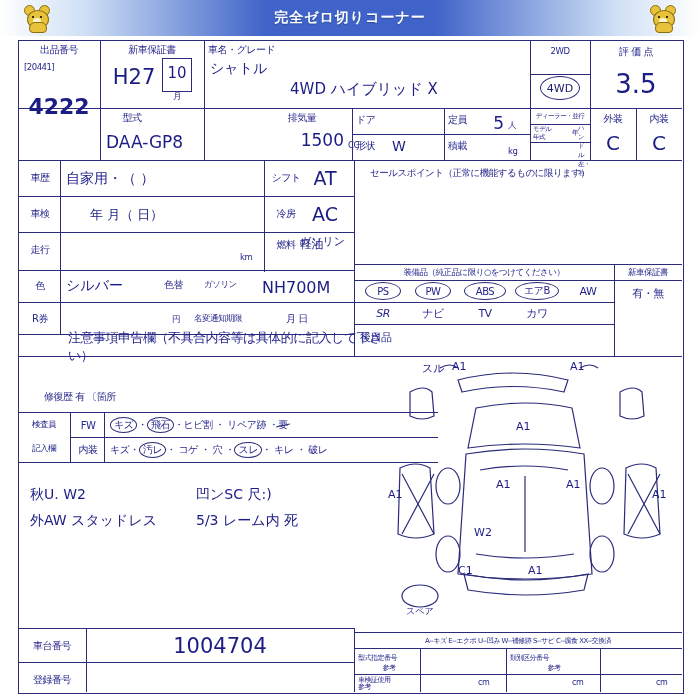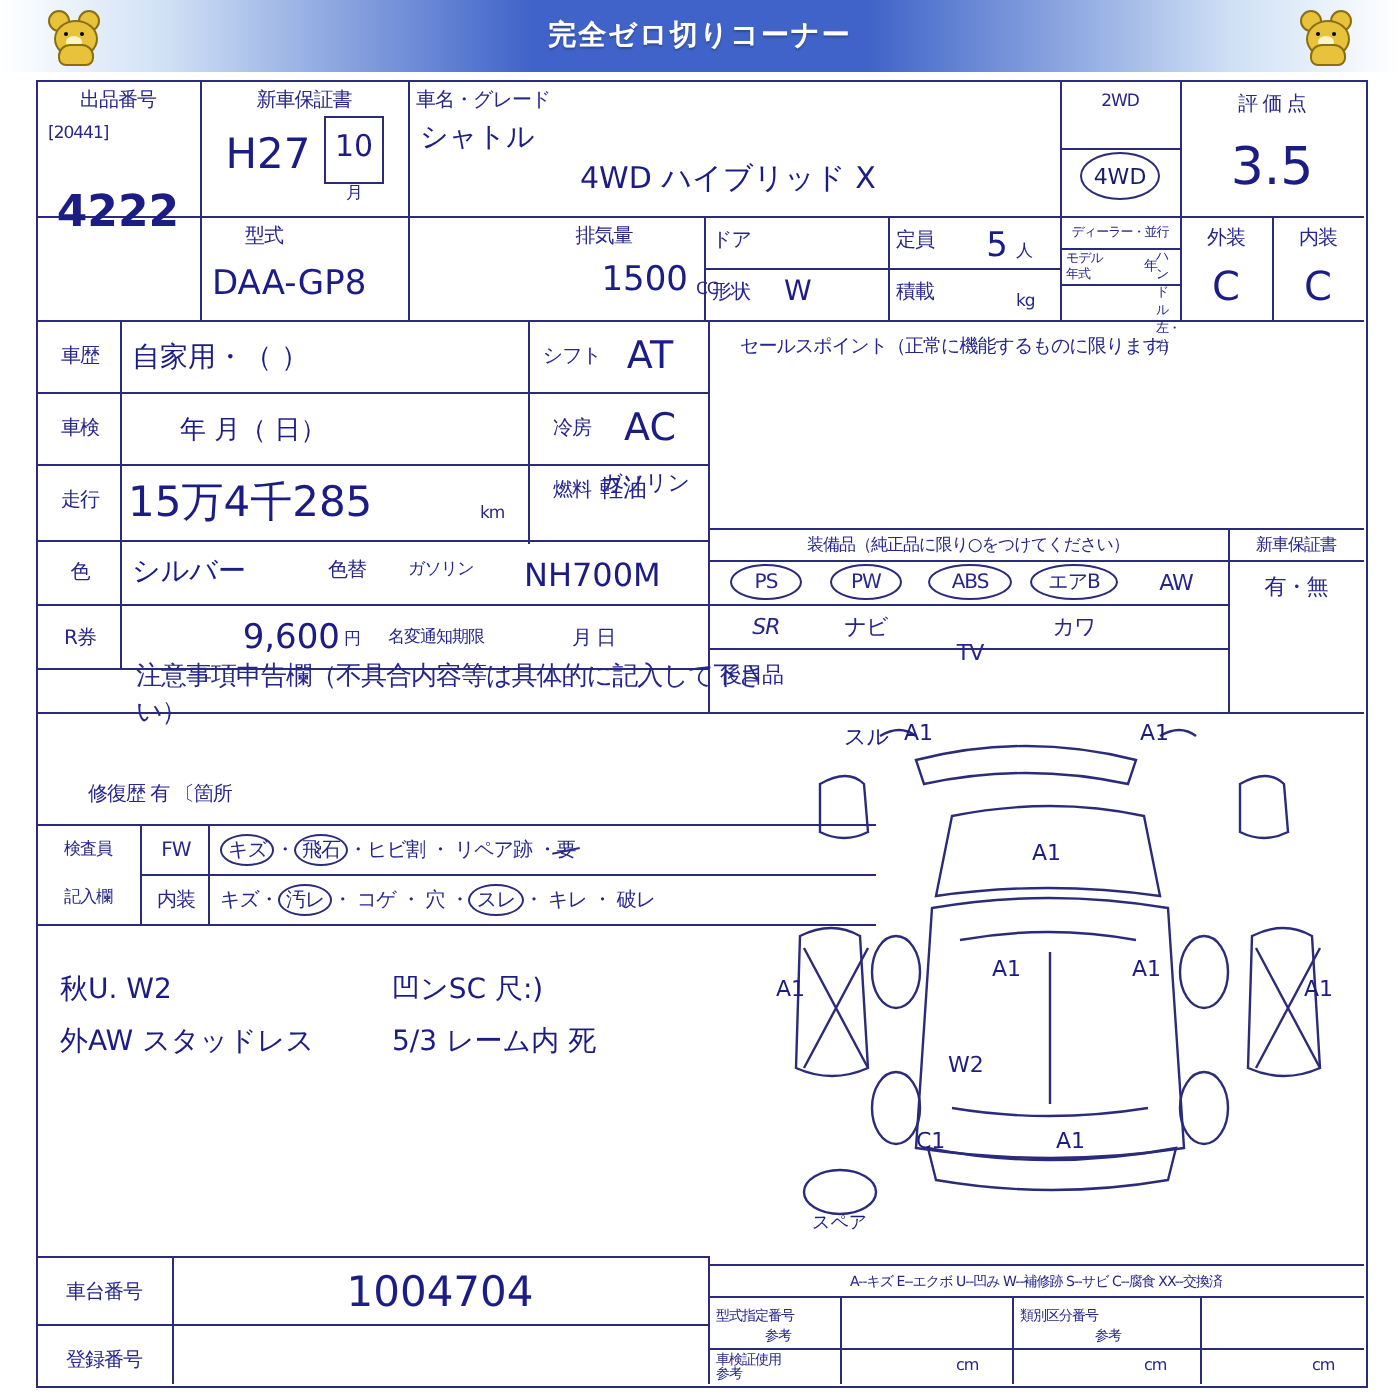--- a/index.html
+++ b/index.html
@@ -159,34 +159,32 @@
   <div class="b hand lft" style="left:66px;top:166px;width:190px;height:26px;font-size:14px;">自家用・（        ）</div>
   <div class="b lbl ctr" style="left:266px;top:168px;width:40px;height:20px;">シフト</div>
   <div class="b hand ctr" style="left:300px;top:164px;width:50px;height:28px;font-size:19px;">AT</div>
 
   <div class="b lbl ctr" style="left:20px;top:204px;width:40px;height:20px;">車検</div>
   <div class="b hand lft" style="left:90px;top:204px;width:170px;height:22px;font-size:13px;">年    月（    日）</div>
   <div class="b lbl ctr" style="left:266px;top:204px;width:40px;height:20px;">冷房</div>
   <div class="b hand ctr" style="left:300px;top:200px;width:50px;height:28px;font-size:19px;">AC</div>
 
   <div class="b lbl ctr" style="left:20px;top:240px;width:40px;height:20px;">走行</div>
-  <div class="b hand lft" style="left:64px;top:236px;width:176px;height:30px;font-size:21px;">15万4千285</div>
   <div class="b lbl-sm" style="left:240px;top:252px;width:22px;height:14px;">km</div>
   <div class="b lbl ctr" style="left:266px;top:236px;width:40px;height:18px;">燃料</div>
   <div class="b hand" style="left:300px;top:234px;width:54px;height:18px;font-size:11px;">ガソリン</div>
   <div class="b lbl" style="left:300px;top:236px;width:54px;height:18px;font-size:12px;">軽油</div>
 
   <div class="b lbl ctr" style="left:20px;top:276px;width:40px;height:20px;">色</div>
   <div class="b hand lft" style="left:66px;top:274px;width:96px;height:24px;font-size:14px;">シルバー</div>
   <div class="b lbl lft" style="left:164px;top:276px;width:40px;height:18px;">色替</div>
   <div class="b lbl-sm lft" style="left:204px;top:276px;width:56px;height:18px;">ガソリン</div>
   <div class="b hand lft" style="left:262px;top:274px;width:92px;height:26px;font-size:16px;">NH700M</div>
 
   <div class="b lbl ctr" style="left:20px;top:310px;width:40px;height:18px;">R券</div>
-  <div class="b hand" style="left:78px;top:306px;width:92px;height:26px;font-size:17px;display:flex;align-items:center;justify-content:flex-end;">9,600</div>
   <div class="b lbl-sm" style="left:172px;top:314px;width:16px;height:14px;">円</div>
   <div class="b lbl-sm lft" style="left:194px;top:310px;width:80px;height:18px;">名変通知期限</div>
   <div class="b lbl lft" style="left:286px;top:310px;width:70px;height:18px;">月    日</div>
 
   <div class="b lbl lft" style="left:24px;top:338px;width:330px;height:18px;font-size:13px;margin-left:44px;">注意事項申告欄（不具合内容等は具体的に記入して下さい）</div>
 
   <div class="ln hline" style="left:18px;top:412px;width:420px;"></div>
   <div class="b lbl lft" style="left:44px;top:388px;width:220px;height:18px;">修復歴  有 〔箇所</div>
 
   <div class="ln hline" style="left:18px;top:462px;width:420px;"></div>
@@ -234,21 +232,21 @@
   </div>
   <div class="b ctr" style="left:514px;top:282px;width:46px;height:18px;">
     <span class="circle lbl" style="width:42px;height:16px;font-size:10px;">エアB</span>
   </div>
   <div class="b ctr" style="left:566px;top:282px;width:44px;height:18px;">
     <span class="lbl" style="font-size:11px;">AW</span>
   </div>
 
   <div class="b ctr lbl" style="left:362px;top:304px;width:42px;height:18px;font-size:11px;font-style:italic;">SR</div>
   <div class="b ctr lbl" style="left:412px;top:304px;width:42px;height:18px;font-size:11px;">ナビ</div>
-  <div class="b ctr lbl" style="left:462px;top:317px;width:46px;height:18px;font-size:11px;">TV</div>
+  <div class="b ctr lbl" style="left:462px;top:304px;width:46px;height:18px;font-size:11px;">TV</div>
   <div class="b ctr lbl" style="left:514px;top:304px;width:46px;height:18px;font-size:11px;">カワ</div>
 
   <div class="b lft lbl" style="left:360px;top:328px;width:80px;height:18px;font-size:11px;">後日品</div>
 
   <div class="b" style="left:380px;top:358px;width:300px;height:270px;">
     <svg width="300" height="270" viewBox="0 0 300 270">
       <g fill="none" stroke="#2b2b7a" stroke-width="1.2">
 
         <path d="M78 22 q55 -14 110 0 l-4 12 q-51 -11 -102 0 z"></path>
 

